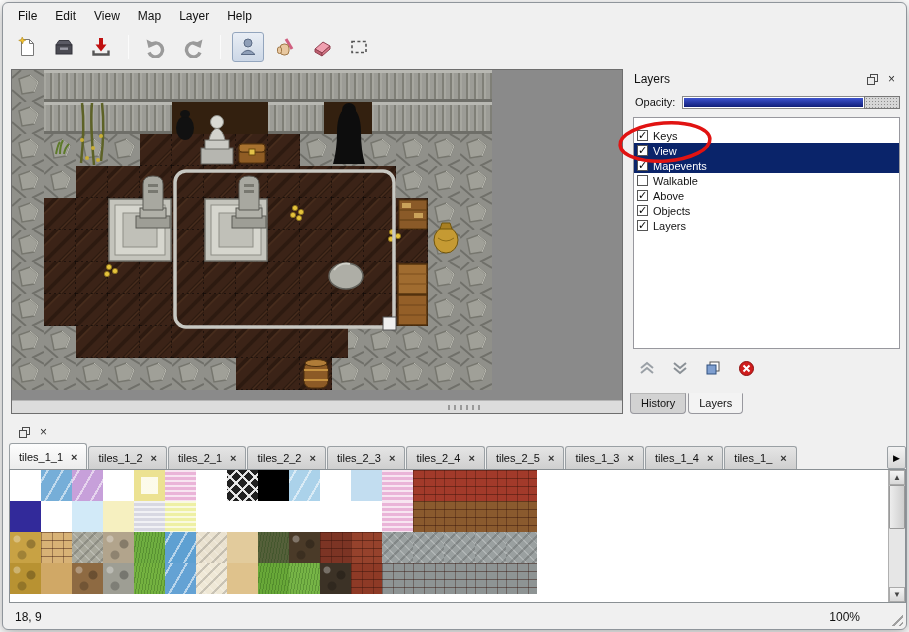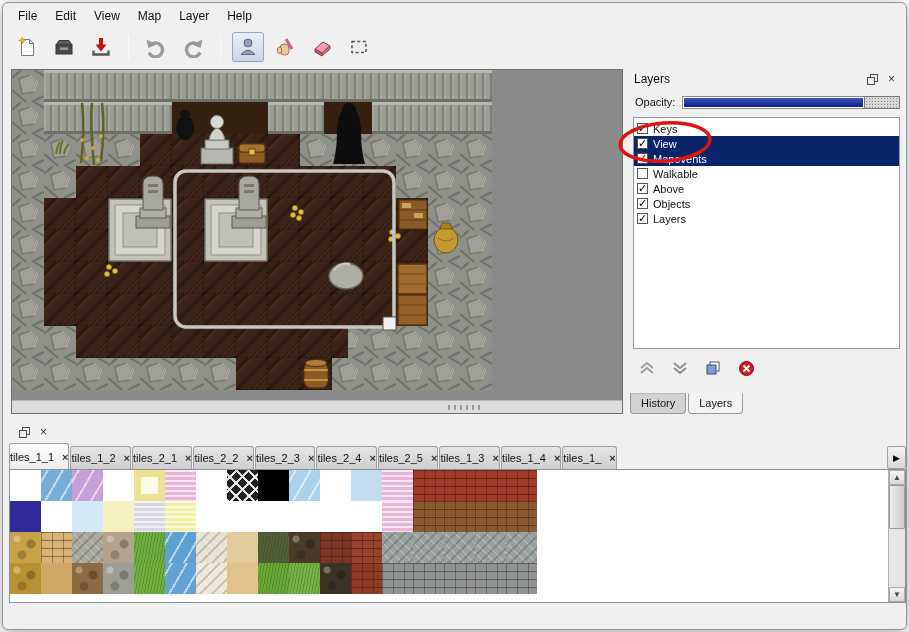--- a/index.html
+++ b/index.html
@@ -36,38 +36,38 @@
     margin-left:4px;font-size:12px;color:#333;line-height:1;}
 
   .layers-panel{position:absolute;left:625px;top:66px;width:277px;height:345px;}
   .opacity-row{position:absolute;left:7px;right:5px;top:25px;height:16px;display:flex;align-items:center;font-size:11px;}
   .opacity-label{width:47px;}
   .slider{position:relative;flex:1;height:13px;border:1px solid #8a8a8a;background:#fff;}
   .slider-fill{position:absolute;left:1px;top:1px;bottom:1px;right:36px;background:linear-gradient(180deg,#3d53cf,#101e78);}
   .slider-handle{position:absolute;right:-1px;top:-1px;width:36px;height:13px;background-color:#d6d6d6;
     background-image:radial-gradient(#8d8d8d .8px,transparent 1px);background-size:3px 3px;border:1px solid #777;}
   .layer-list{position:absolute;left:5px;right:5px;top:48px;height:232px;background:#fff;
-    border:1px solid #98989e;padding-top:3px;overflow:hidden;}
+    border:1px solid #98989e;padding-top:10px;overflow:hidden;}
   .layer-row{display:flex;align-items:center;height:15px;padding-left:3px;font-size:11px;}
   .layer-row.selected{background:#0a246a;color:#fff;}
   .cb{flex:0 0 11px;width:11px;height:11px;border:1px solid #555;background:#fff;margin-right:5px;
     font-size:11px;line-height:9px;text-align:center;color:#000;font-weight:bold;}
   .layer-toolbar{position:absolute;left:8px;top:289px;display:flex;gap:11px;align-items:center;}
   .lt-btn{width:22px;height:20px;display:flex;align-items:center;justify-content:center;}
   .dock-tabs{position:absolute;left:2px;bottom:0;display:flex;}
   .dock-tab{padding:3px 10px 4px;font-size:11px;border:1px solid #98989e;background:#d2d2d2;
     border-radius:0 0 4px 4px;margin-right:2px;border-top-color:#b8b8b8;}
   .dock-tab.active{background:#f3f3f3;border-top-color:#f3f3f3;}
 
   .annotation{position:absolute;left:614px;top:115px;pointer-events:none;}
 
   
   .tilesets-panel{position:absolute;left:4px;top:419px;width:901px;height:183px;}
   .tileset-tabs{position:absolute;left:2px;top:21px;right:24px;height:26px;display:flex;align-items:flex-end;overflow:hidden;}
-  .ts-tab{display:flex;align-items:center;padding:0 0;height:23px;background:linear-gradient(#e5e5e5,#cfcfcf);
+  .ts-tab{display:flex;align-items:center;padding:0 9px;height:23px;background:linear-gradient(#e5e5e5,#cfcfcf);
     border:1px solid #9aa0a4;border-bottom:none;border-radius:3px 3px 0 0;margin-right:1px;font-size:11px;white-space:nowrap;}
   .ts-tab.active{height:26px;background:linear-gradient(#fdfdfd,#ececec);}
   .ts-close{margin-left:8px;font-size:11px;font-weight:bold;color:#333;}
   .tab-scroll{position:absolute;right:2px;top:24px;width:19px;height:23px;display:flex;align-items:center;
     justify-content:center;background:linear-gradient(#f3f3f3,#d7d7d7);border:1px solid #9aa0a4;border-radius:2px;font-size:9px;padding:0;}
   .palette-wrap{position:absolute;left:2px;right:2px;top:47px;bottom:2px;background:#fff;border:1px solid #8a9094;display:flex;}
   .palette{flex:1;overflow:hidden;font-size:0;}
   .prow{height:31px;white-space:nowrap;}
   .tile{width:31px;height:31px;display:inline-block;vertical-align:top;}
   .t-water{background-image:repeating-linear-gradient(120deg,transparent 0 5px,rgba(255,255,255,.55) 5px 7px,transparent 7px 13px);}
@@ -466,14 +466,19 @@
           <div class="prow"><div class="tile t-cobble" style="background-color: rgb(184, 146, 50);"></div><div class="tile t-plain" style="background-color: rgb(208, 168, 102);"></div><div class="tile t-cobble" style="background-color: rgb(142, 106, 66);"></div><div class="tile t-cobble" style="background-color: rgb(158, 158, 148);"></div><div class="tile t-grass" style="background-color: rgb(116, 178, 64);"></div><div class="tile t-water" style="background-color: rgb(100, 162, 212);"></div><div class="tile t-stone" style="background-color: rgb(239, 232, 214);"></div><div class="tile t-plain" style="background-color: rgb(223, 194, 140);"></div><div class="tile t-grass" style="background-color: rgb(104, 168, 56);"></div><div class="tile t-grass" style="background-color: rgb(118, 180, 70);"></div><div class="tile t-cobble" style="background-color: rgb(60, 50, 38);"></div><div class="tile t-brick" style="background-color: rgb(142, 58, 38);"></div><div class="tile t-brick" style="background-color: rgb(142, 148, 148);"></div><div class="tile t-brick" style="background-color: rgb(142, 148, 148);"></div><div class="tile t-brick" style="background-color: rgb(142, 148, 148);"></div><div class="tile t-brick" style="background-color: rgb(142, 148, 148);"></div><div class="tile t-brick" style="background-color: rgb(142, 148, 148);"></div></div>
         </div>
       <div class="vscroll">
         <div class="varrow">▲</div>
         <div class="vthumb"></div>
         <div class="varrow down">▼</div>
       </div>
     </div>
   </div>
 
+  <div class="statusbar">
+    <span class="coords">18, 9</span>
+    <span class="zoom">100%</span>
+    <div class="grip"></div>
+  </div>
 
 </div>
 
 </body></html>

